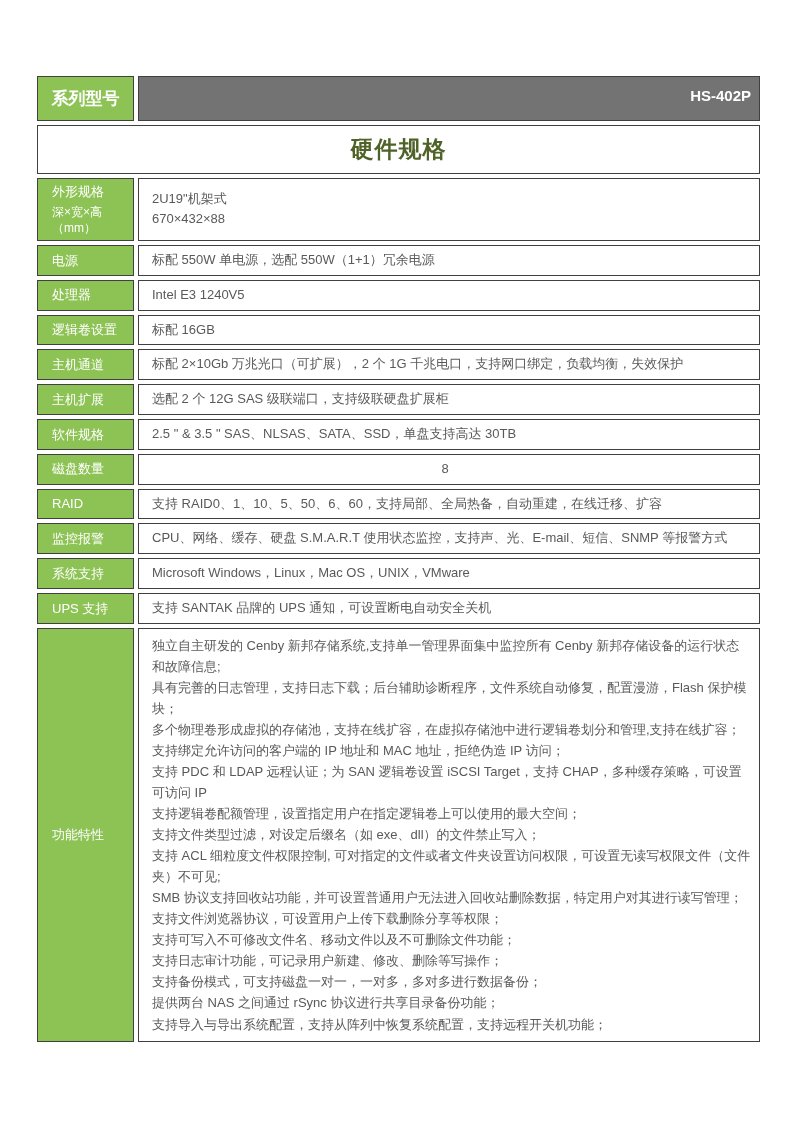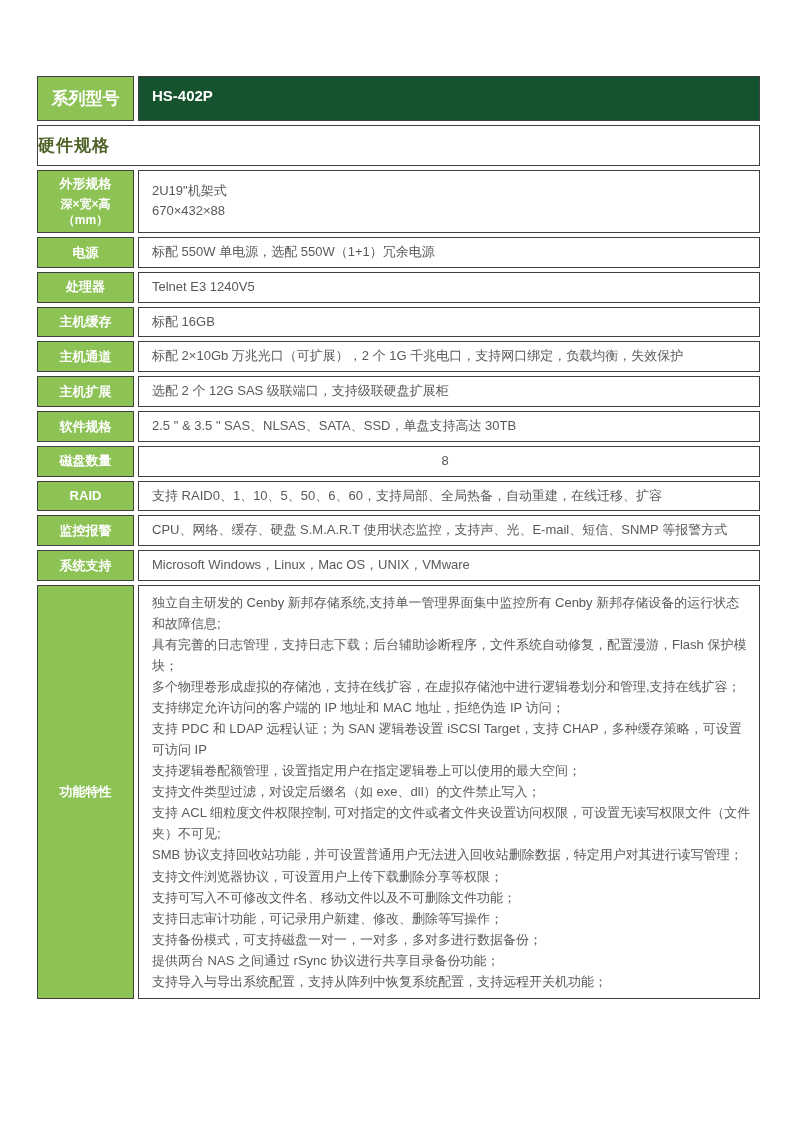--- a/index.html
+++ b/index.html
@@ -25,24 +25,23 @@
     table-layout: fixed;
   }
   table.spec td {
     border: 1px solid #404040;
     vertical-align: middle;
   }
   
   td.label {
     background: #8dc355;
     color: #ffffff;
-    font-weight: bold;
+    font-weight: normal;
     font-size: 13px;
-    text-align: center;
-    padding: 4px 7px;
+    padding: 4px 14px;
     line-height: 1.35;
   }
   td.label .lbl-main { display: block; font-size: 13px; }
   td.label .lbl-sub  { display: block; font-size: 12px; margin-top: 3px; letter-spacing: 0; }
   
   td.value {
     background: #ffffff;
     color: #595959;
     font-size: 13px;
     padding: 4px 8px 4px 13px;
@@ -53,34 +52,34 @@
   
   td.series-cell {
     background: #8dc355;
     color: #ffffff;
     font-weight: bold;
     font-size: 17px;
     text-align: center;
     padding: 10px 2px;
   }
   td.model-cell {
-    background: #14532d;
+    background: #737373;
     color: #ffffff;
     font-weight: bold;
     font-size: 15px;
-    text-align: left;
+    text-align: right;
     padding: 5px 8px 11px 13px;
   }
   
   td.section-cell {
     background: #ffffff;
     color: #4f6228;
     font-weight: bold;
-    font-size: 17px;
-    text-align: left;
+    font-size: 23px;
+    text-align: center;
     padding: 8px 0;
     letter-spacing: 1px;
   }
   td.features-value { line-height: 1.62; padding-top: 6px; padding-bottom: 6px; }
 </style>
 </head>
 <body>
 
 <div class="page">
   <table class="spec">
@@ -108,25 +107,25 @@
 670×432×88</td>
     </tr>
 
     <tr>
       <td class="label">电源</td>
       <td class="value">标配 550W 单电源，选配 550W（1+1）冗余电源</td>
     </tr>
 
     <tr>
       <td class="label">处理器</td>
-      <td class="value">Telnet E3 1240V5</td>
+      <td class="value">Intel E3 1240V5</td>
     </tr>
 
     <tr>
-      <td class="label">主机缓存</td>
+      <td class="label">逻辑卷设置</td>
       <td class="value">标配 16GB</td>
     </tr>
 
     <tr>
       <td class="label">主机通道</td>
       <td class="value">标配 2×10Gb 万兆光口（可扩展），2 个 1G 千兆电口，支持网口绑定，负载均衡，失效保护</td>
     </tr>
 
     <tr>
       <td class="label">主机扩展</td>
@@ -154,20 +153,24 @@
     <tr>
       <td class="label">监控报警</td>
       <td class="value">CPU、网络、缓存、硬盘 S.M.A.R.T 使用状态监控，支持声、光、E-mail、短信、SNMP 等报警方式</td>
     </tr>
 
     <tr>
       <td class="label">系统支持</td>
       <td class="value">Microsoft Windows，Linux，Mac OS，UNIX，VMware</td>
     </tr>
 
+    <tr>
+      <td class="label">UPS 支持</td>
+      <td class="value">支持 SANTAK 品牌的 UPS 通知，可设置断电自动安全关机</td>
+    </tr>
 
     <tr>
       <td class="label">功能特性</td>
       <td class="value features-value multiline">独立自主研发的 Cenby 新邦存储系统,支持单一管理界面集中监控所有 Cenby 新邦存储设备的运行状态和故障信息;
 具有完善的日志管理，支持日志下载；后台辅助诊断程序，文件系统自动修复，配置漫游，Flash 保护模块；
 多个物理卷形成虚拟的存储池，支持在线扩容，在虚拟存储池中进行逻辑卷划分和管理,支持在线扩容；
 支持绑定允许访问的客户端的 IP 地址和 MAC 地址，拒绝伪造 IP 访问；
 支持 PDC 和 LDAP 远程认证；为 SAN 逻辑卷设置 iSCSI Target，支持 CHAP，多种缓存策略，可设置可访问 IP
 支持逻辑卷配额管理，设置指定用户在指定逻辑卷上可以使用的最大空间；
 支持文件类型过滤，对设定后缀名（如 exe、dll）的文件禁止写入；

